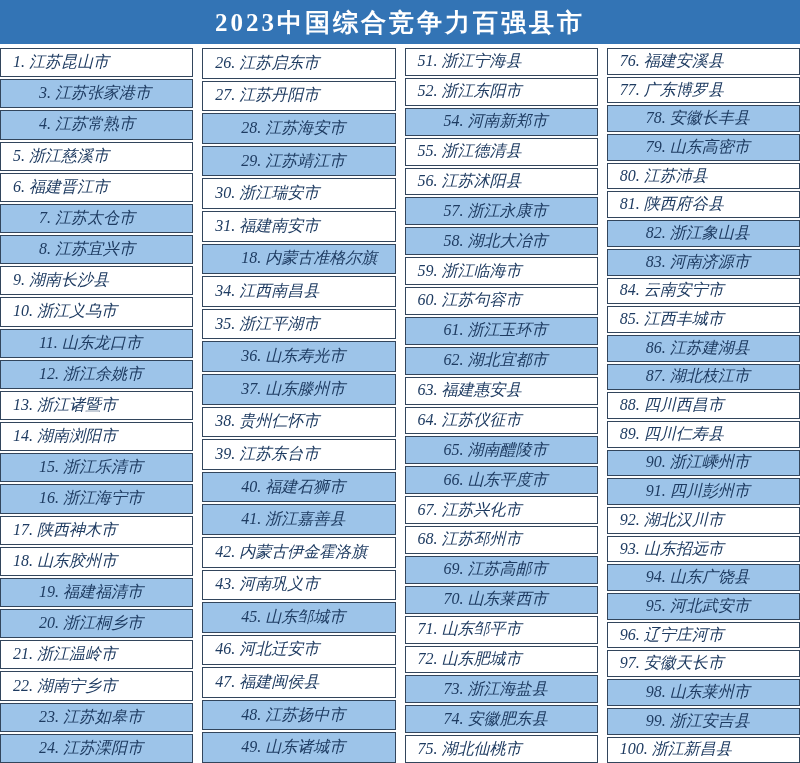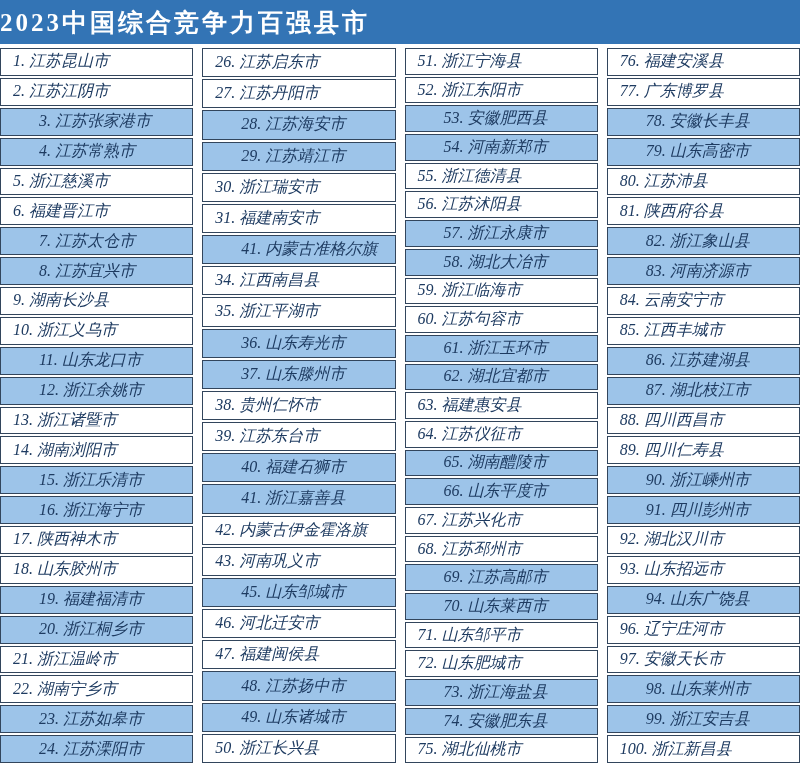--- a/index.html
+++ b/index.html
@@ -12,21 +12,21 @@
     width: 800px;
     height: 763px;
     background: #ffffff;
     overflow: hidden;
   }
   .title-bar {
     height: 44px;
     background: #3374b5;
     display: flex;
     align-items: center;
-    justify-content: flex-start;
+    justify-content: center;
     margin-bottom: 4px;
   }
   .title-bar h1 {
     margin: 0;
     color: #ffffff;
     font-size: 25px;
     font-weight: bold;
     letter-spacing: 3px;
     line-height: 1;
   }
@@ -65,21 +65,20 @@
 </head>
 <body>
 
 <div class="page">
   <header class="title-bar">
     <h1>2023中国综合竞争力百强县市</h1>
   </header>
   <main class="grid">
       <div class="col">
         <div class="cell">1. 江苏昆山市</div>
-        <div class="cell">2. 江苏江阴市</div>
         <div class="cell hl">3. 江苏张家港市</div>
         <div class="cell hl">4. 江苏常熟市</div>
         <div class="cell">5. 浙江慈溪市</div>
         <div class="cell">6. 福建晋江市</div>
         <div class="cell hl">7. 江苏太仓市</div>
         <div class="cell hl">8. 江苏宜兴市</div>
         <div class="cell">9. 湖南长沙县</div>
         <div class="cell">10. 浙江义乌市</div>
         <div class="cell hl">11. 山东龙口市</div>
         <div class="cell hl">12. 浙江余姚市</div>
@@ -96,42 +95,40 @@
         <div class="cell hl">23. 江苏如皋市</div>
         <div class="cell hl">24. 江苏溧阳市</div>
       </div>
       <div class="col">
         <div class="cell">26. 江苏启东市</div>
         <div class="cell">27. 江苏丹阳市</div>
         <div class="cell hl">28. 江苏海安市</div>
         <div class="cell hl">29. 江苏靖江市</div>
         <div class="cell">30. 浙江瑞安市</div>
         <div class="cell">31. 福建南安市</div>
-        <div class="cell hl">41. 内蒙古准格尔旗</div>
+        <div class="cell hl">18. 内蒙古准格尔旗</div>
         <div class="cell">34. 江西南昌县</div>
         <div class="cell">35. 浙江平湖市</div>
         <div class="cell hl">36. 山东寿光市</div>
         <div class="cell hl">37. 山东滕州市</div>
         <div class="cell">38. 贵州仁怀市</div>
         <div class="cell">39. 江苏东台市</div>
         <div class="cell hl">40. 福建石狮市</div>
         <div class="cell hl">41. 浙江嘉善县</div>
         <div class="cell">42. 内蒙古伊金霍洛旗</div>
         <div class="cell">43. 河南巩义市</div>
         <div class="cell hl">45. 山东邹城市</div>
         <div class="cell">46. 河北迁安市</div>
         <div class="cell">47. 福建闽侯县</div>
         <div class="cell hl">48. 江苏扬中市</div>
         <div class="cell hl">49. 山东诸城市</div>
-        <div class="cell">50. 浙江长兴县</div>
       </div>
       <div class="col">
         <div class="cell">51. 浙江宁海县</div>
         <div class="cell">52. 浙江东阳市</div>
-        <div class="cell hl">53. 安徽肥西县</div>
         <div class="cell hl">54. 河南新郑市</div>
         <div class="cell">55. 浙江德清县</div>
         <div class="cell">56. 江苏沭阳县</div>
         <div class="cell hl">57. 浙江永康市</div>
         <div class="cell hl">58. 湖北大冶市</div>
         <div class="cell">59. 浙江临海市</div>
         <div class="cell">60. 江苏句容市</div>
         <div class="cell hl">61. 浙江玉环市</div>
         <div class="cell hl">62. 湖北宜都市</div>
         <div class="cell">63. 福建惠安县</div>
@@ -161,20 +158,21 @@
         <div class="cell">85. 江西丰城市</div>
         <div class="cell hl">86. 江苏建湖县</div>
         <div class="cell hl">87. 湖北枝江市</div>
         <div class="cell">88. 四川西昌市</div>
         <div class="cell">89. 四川仁寿县</div>
         <div class="cell hl">90. 浙江嵊州市</div>
         <div class="cell hl">91. 四川彭州市</div>
         <div class="cell">92. 湖北汉川市</div>
         <div class="cell">93. 山东招远市</div>
         <div class="cell hl">94. 山东广饶县</div>
+        <div class="cell hl">95. 河北武安市</div>
         <div class="cell">96. 辽宁庄河市</div>
         <div class="cell">97. 安徽天长市</div>
         <div class="cell hl">98. 山东莱州市</div>
         <div class="cell hl">99. 浙江安吉县</div>
         <div class="cell">100. 浙江新昌县</div>
       </div>
     </main>
 </div>
 
 </body></html>

